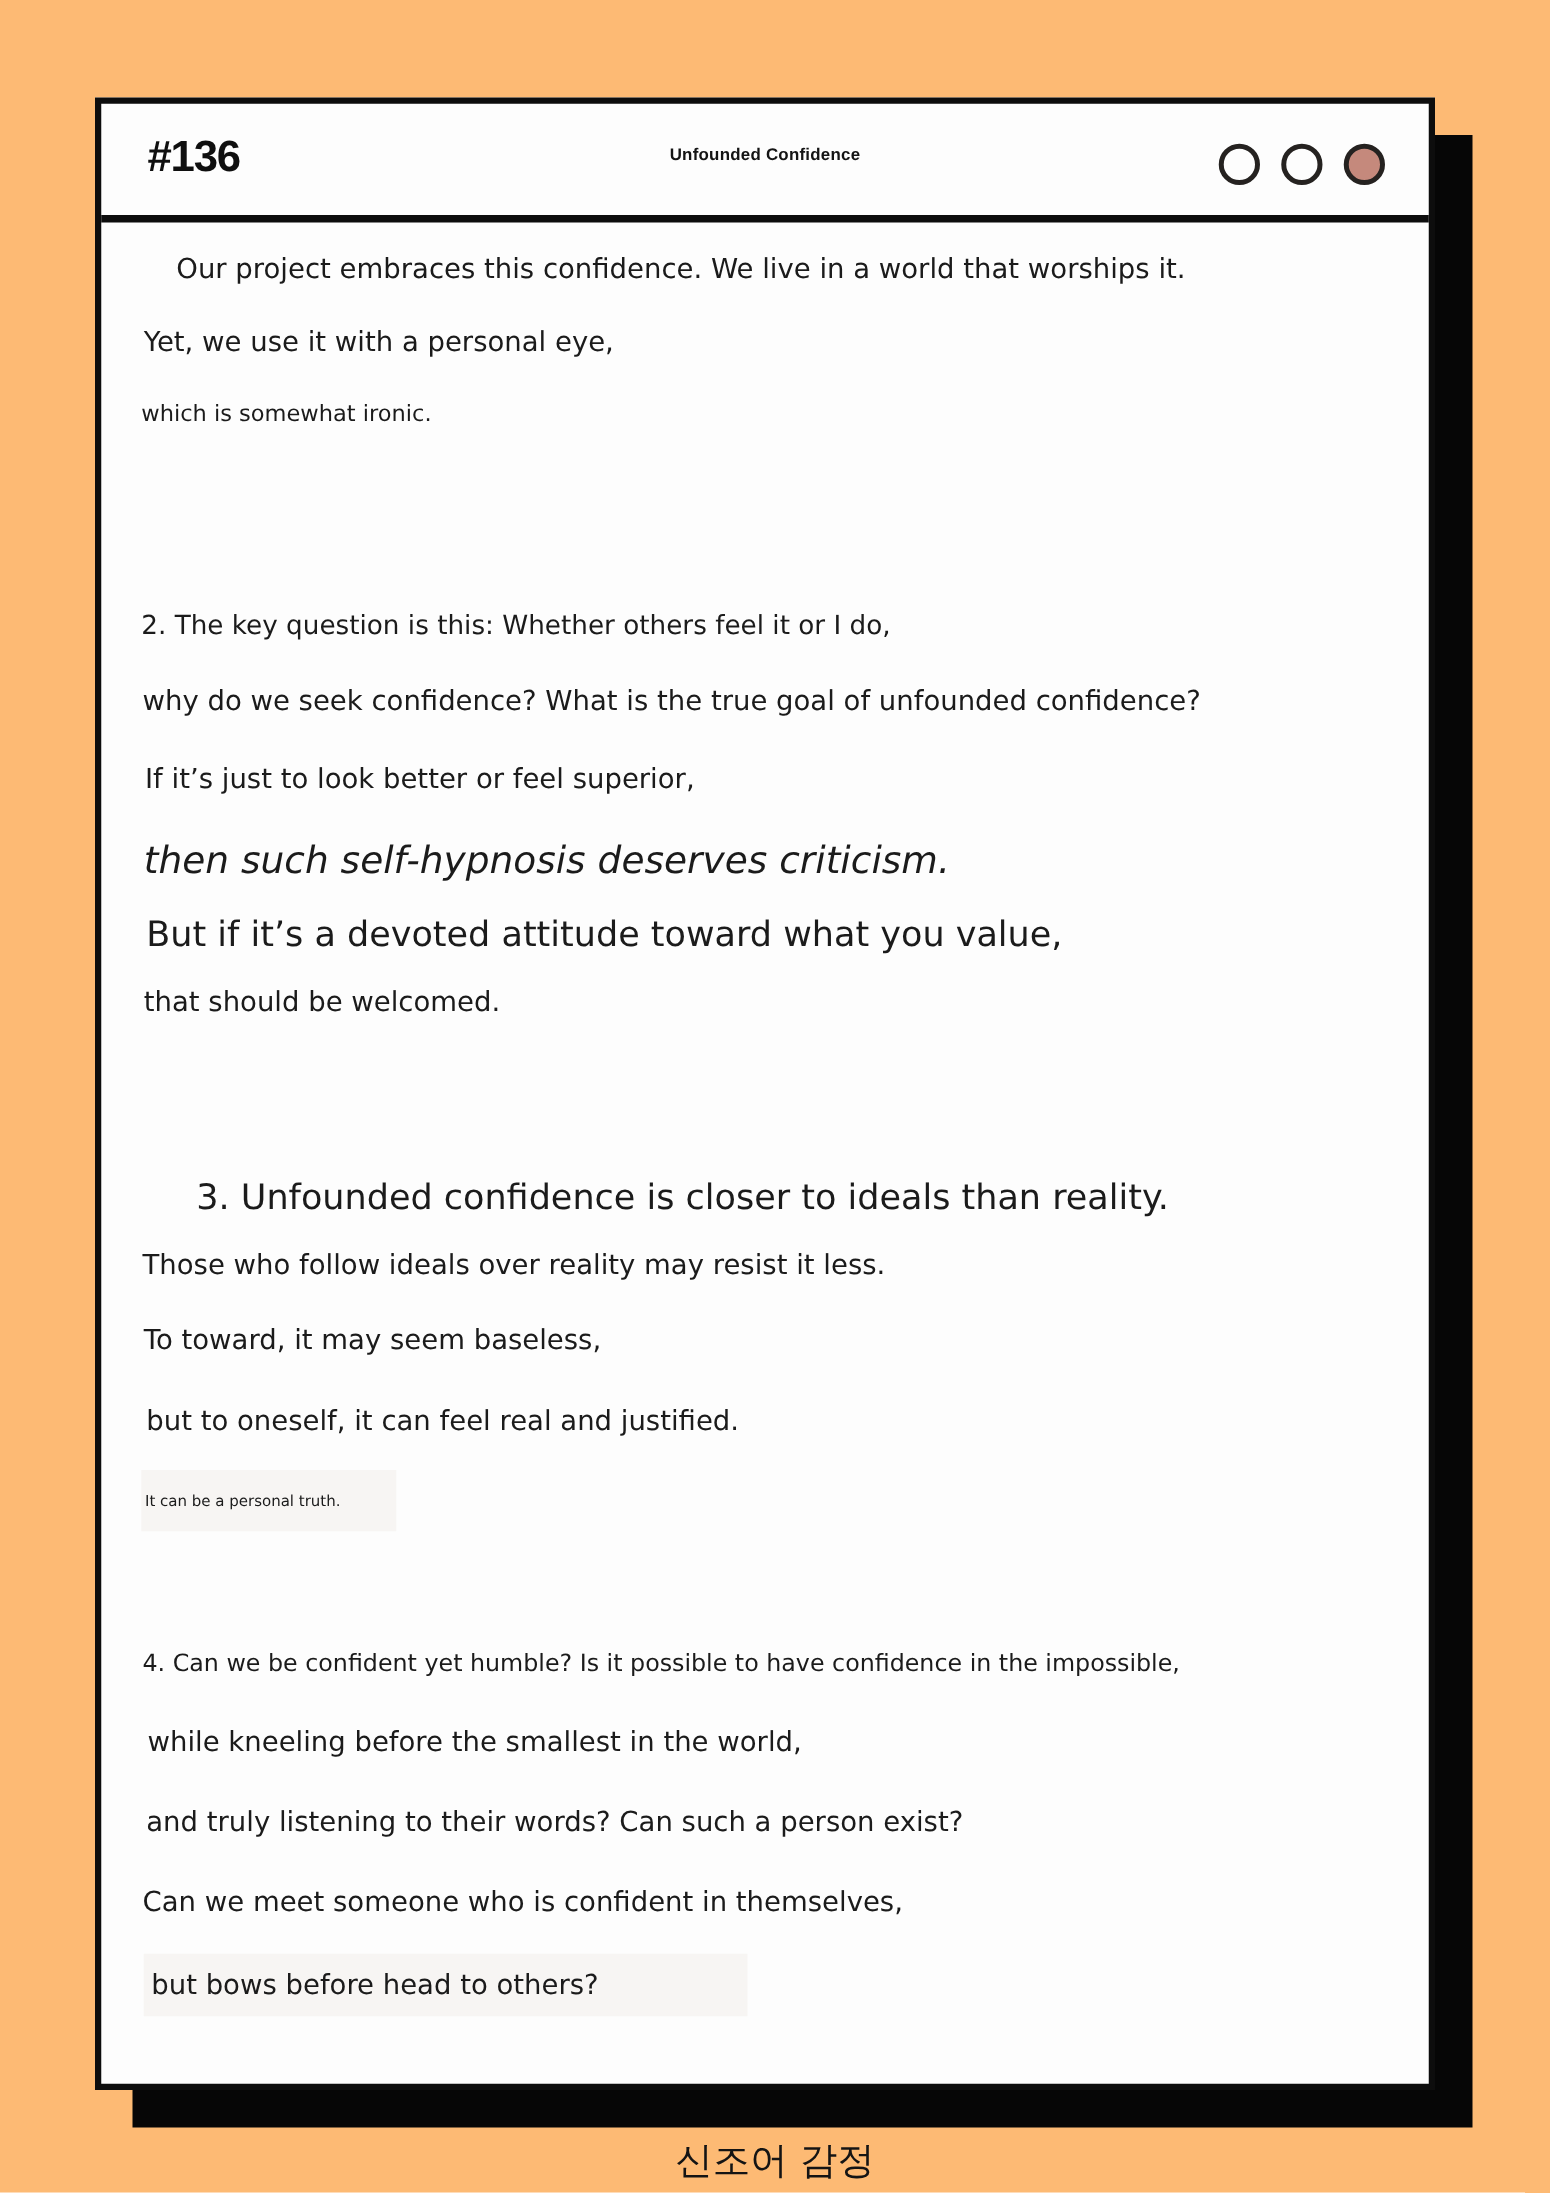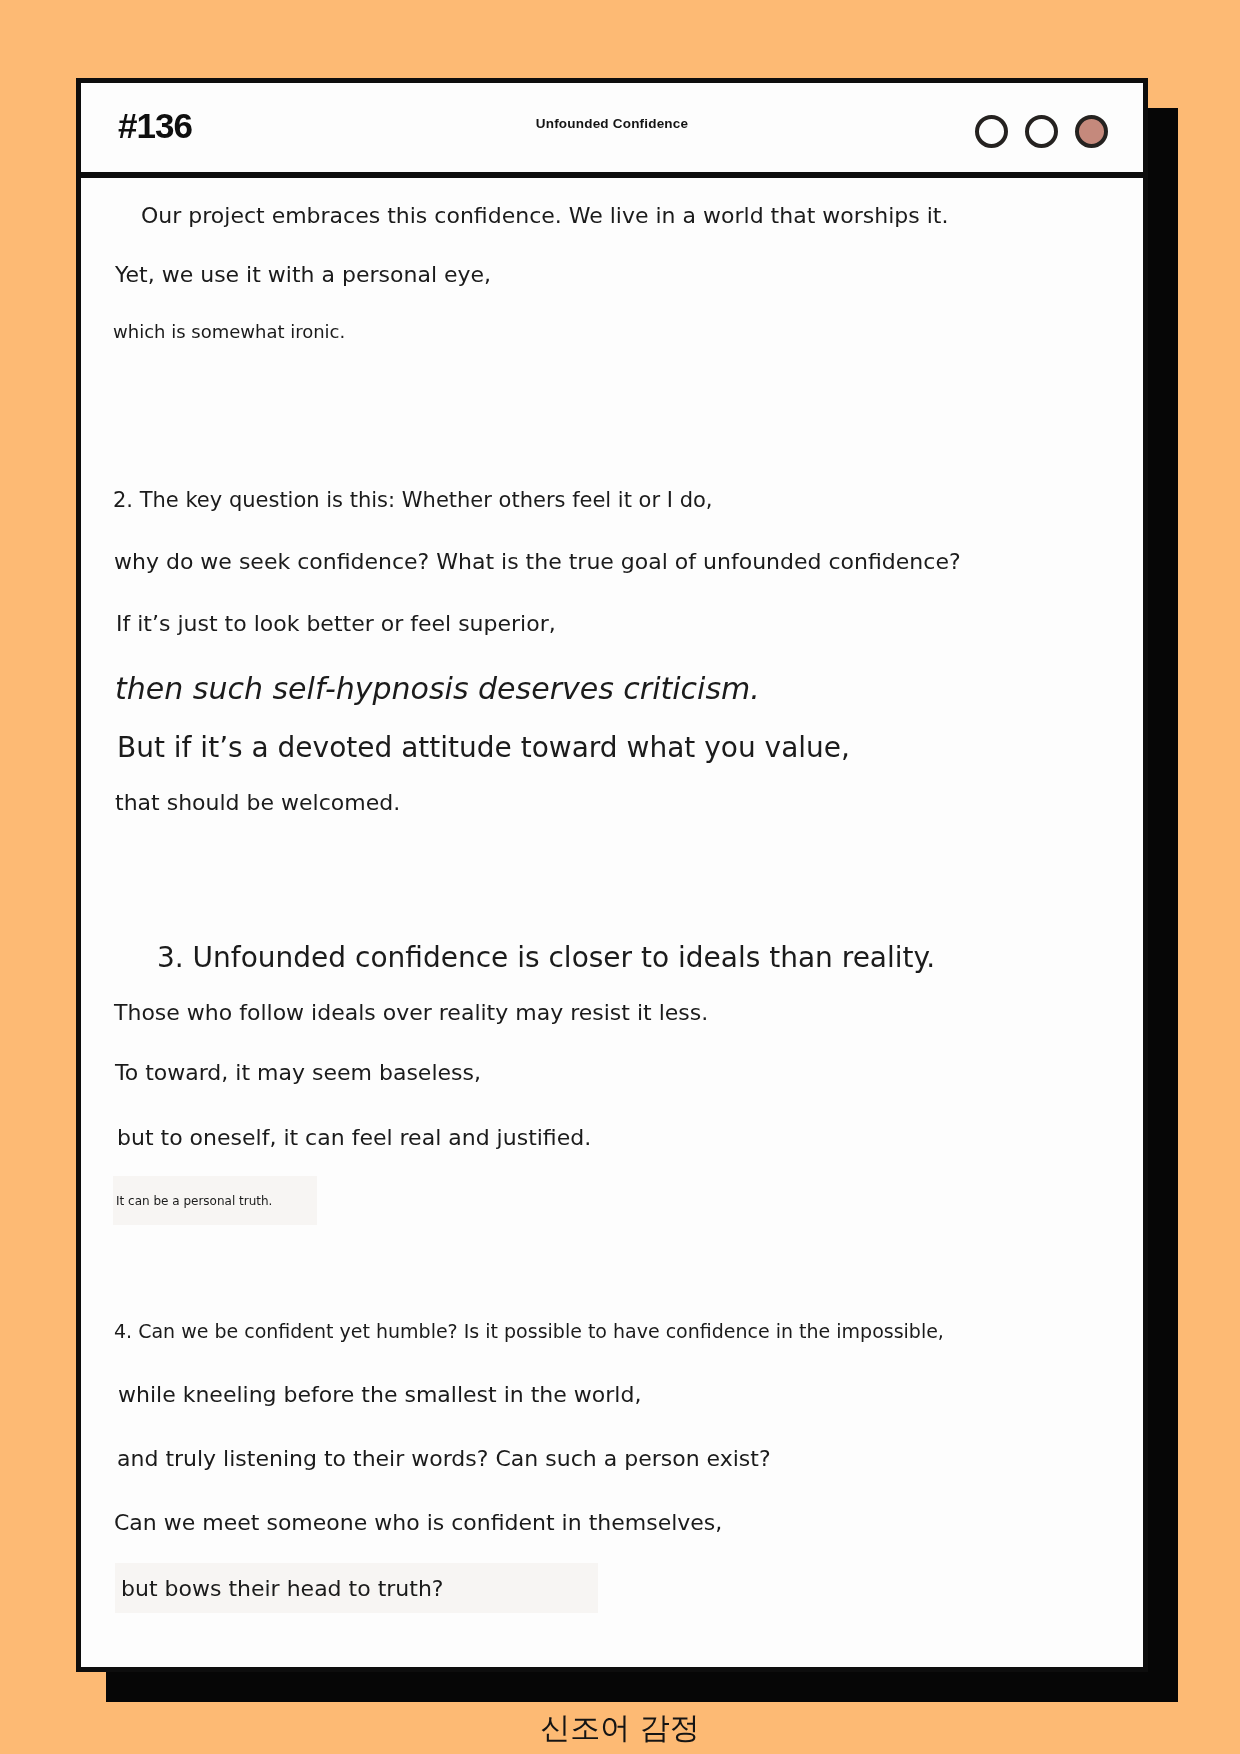--- a/index.html
+++ b/index.html
@@ -51,17 +51,17 @@
     <div class="line" style="left:33px;top:858px;font-size:28px;margin-left:43px;">3. Unfounded confidence is closer to ideals than reality.</div>
     <div class="line" style="left:33px;top:917px;font-size:22px;">Those who follow ideals over reality may resist it less.</div>
     <div class="line" style="left:34px;top:977px;font-size:22px;">To toward, it may seem baseless,</div>
     <div class="line" style="left:36px;top:1042px;font-size:22px;">but to oneself, it can feel real and justified.</div>
     <div class="line hl" style="left:32px;top:1093px;width:201px;height:49px;font-size:12px;padding-left:3px;">It can be a personal truth.</div>
 
     <div class="line" style="left:33px;top:1237px;font-size:19px;">4. Can we be confident yet humble? Is it possible to have confidence in the impossible,</div>
     <div class="line" style="left:37px;top:1299px;font-size:22px;">while kneeling before the smallest in the world,</div>
     <div class="line" style="left:36px;top:1363px;font-size:22px;">and truly listening to their words? Can such a person exist?</div>
     <div class="line" style="left:33px;top:1427px;font-size:22px;">Can we meet someone who is confident in themselves,</div>
-    <div class="line hl" style="left:34px;top:1480px;width:477px;height:50px;font-size:22px;padding-left:6px;">but bows their head to truth?</div>
+    <div class="line hl" style="left:34px;top:1480px;width:477px;height:50px;font-size:22px;padding-left:6px;">but bows before head to others?</div>
   </div>
 
   <div class="footer-label">신조어 감정</div>
 </div>
 
 </body></html>

